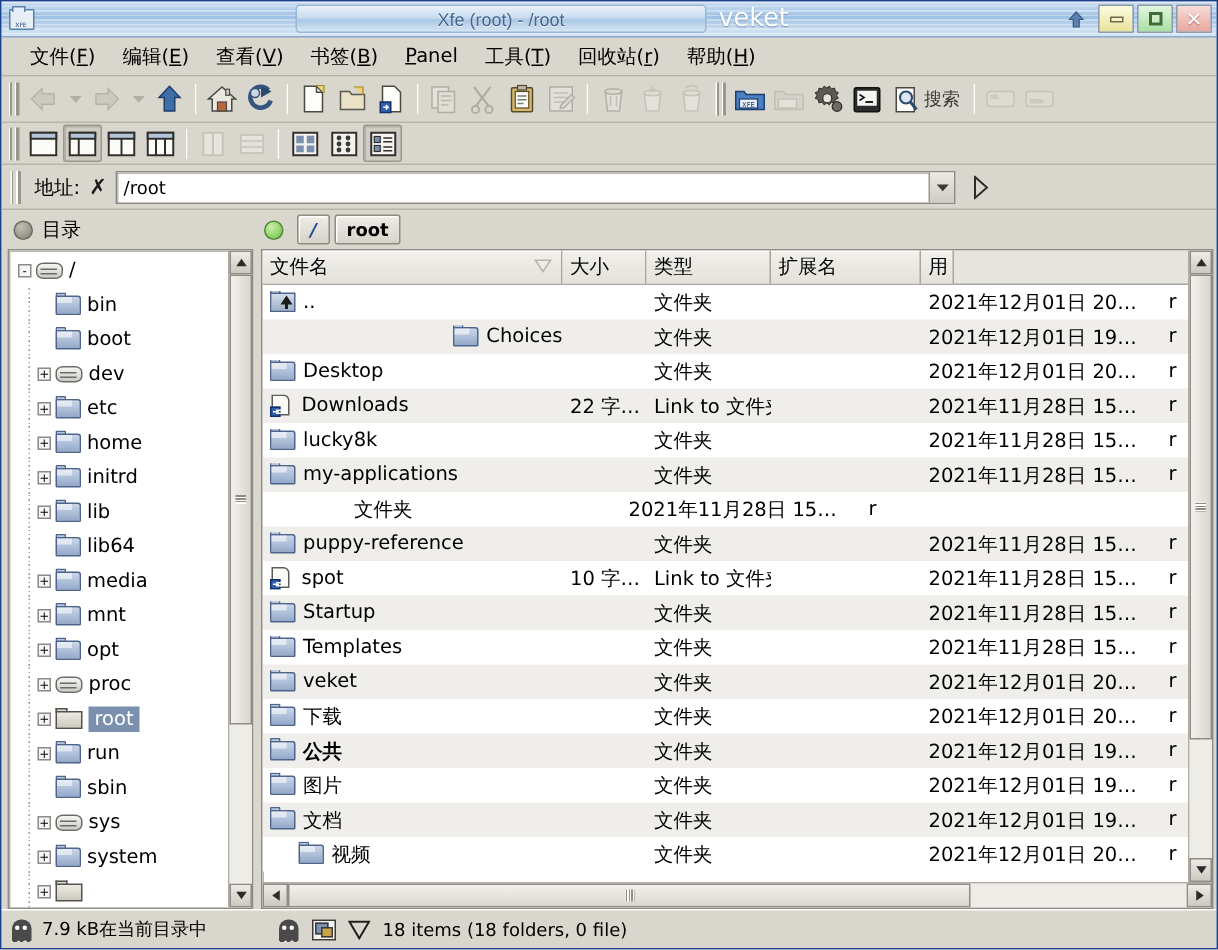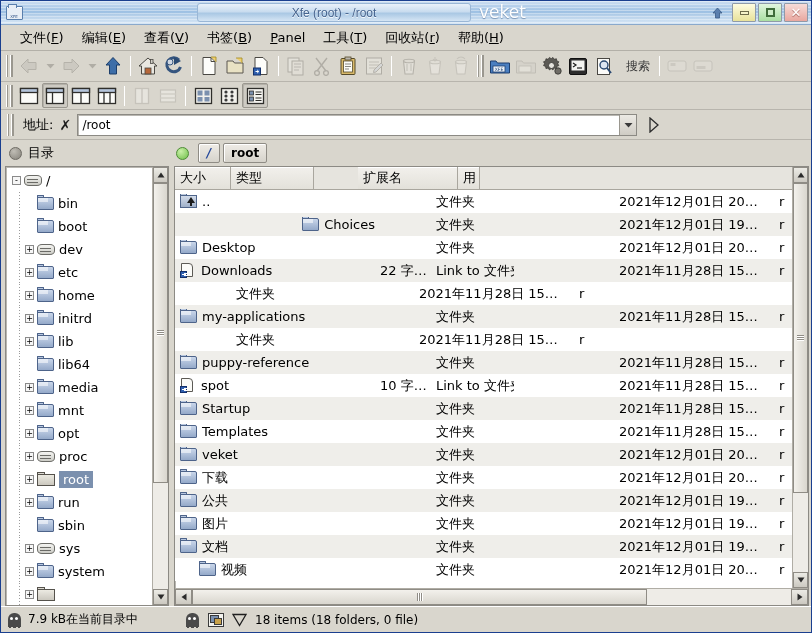--- a/index.html
+++ b/index.html
@@ -181,21 +181,21 @@
     background: #cecbc3;
     box-shadow: inset 1px 1px 0 #b4b1a9;
   }
   .tbtn.small { width: 16px; }
   .tbtn.disabled { opacity: 0.38; }
   .tbtn svg { display: block; }
   .tbtn .lbl {
     font-size: 12px; color: #3a3a3a; margin-left: 1px;
     font-family: "DejaVu Sans", sans-serif;
   }
-  .searchbtn { width: auto; padding: 0 4px; gap: 12px; }
+  .searchbtn { width: auto; padding: 0 4px; gap: 2px; }
 
   
   #addressbar {
     height: 30px; flex: 0 0 30px;
     background: #d9d6cd;
     display: flex; align-items: center;
     border-bottom: 1px solid #b8b5ad;
     padding-left: 3px;
   }
   #addr-label {
@@ -1154,27 +1154,31 @@
         </div>
       </div>
     </div>
 
     <div id="splitter"></div>
 
     <div id="filepanel">
       <div id="fp-body">
         <div id="fp-cols">
           <div id="col-head">
+              <div class="ch" style="width: 200px; flex: 0 0 200px;">
+                <span>文件名</span>
+                <span class="sortmark"></span>
+              </div>
               <div class="ch" style="width: 56px; flex: 0 0 56px;">
                 <span>大小</span>
               </div>
               <div class="ch" style="width: 83px; flex: 0 0 83px;">
                 <span>类型</span>
               </div>
-              <div class="ch" style="width: 100px; flex: 0 0 100px; margin-left: 44px;">
+              <div class="ch" style="width: 100px; flex: 0 0 100px;">
                 <span>扩展名</span>
               </div>
               <div class="ch" style="width: 22px; flex: 0 0 22px;">
                 <span>用</span>
               </div>
             </div>
           <div id="rows">
               <div class="frow even">
                 <div class="fc name" style="width: 200px; flex: 0 0 200px;">
                   <span class="up-ico">
@@ -1269,20 +1273,28 @@
                   <span></span>
                 </div>
                 <div class="fc modified" style="width: 160px; flex: 0 0 160px;">
                   <span>2021年11月28日 15…</span>
                 </div>
                 <div class="fc user" style="width: 22px; flex: 0 0 22px;">
                   <span>r</span>
                 </div>
               </div>
               <div class="frow even">
+                <div class="fc name" style="width: 200px; flex: 0 0 200px;">
+                  <span class="folder-ico">
+                    <span class="tab"></span>
+                    <span class="back"></span>
+                    <span class="sheen"></span>
+                  </span>
+                  <span>lucky8k</span>
+                </div>
                 <div class="fc size" style="width: 56px; flex: 0 0 56px;">
                   <span></span>
                 </div>
                 <div class="fc type" style="width: 83px; flex: 0 0 83px;">
                   <span>文件夹</span>
                 </div>
                 <div class="fc ext" style="width: 100px; flex: 0 0 100px;">
                   <span></span>
                 </div>
                 <div class="fc modified" style="width: 160px; flex: 0 0 160px;">
@@ -1477,21 +1489,21 @@
                   <span></span>
                 </div>
                 <div class="fc modified" style="width: 160px; flex: 0 0 160px;">
                   <span>2021年12月01日 20…</span>
                 </div>
                 <div class="fc user" style="width: 22px; flex: 0 0 22px;">
                   <span>r</span>
                 </div>
               </div>
               <div class="frow odd">
-                <div class="fc name" style="width: 200px; flex: 0 0 200px;">
+                <div class="fc name" style="width: 200px; flex: 0 0 200px; font-weight: bold;">
                   <span class="folder-ico">
                     <span class="tab"></span>
                     <span class="back"></span>
                     <span class="sheen"></span>
                   </span>
                   <span>公共</span>
                 </div>
                 <div class="fc size" style="width: 56px; flex: 0 0 56px;">
                   <span></span>
                 </div>

